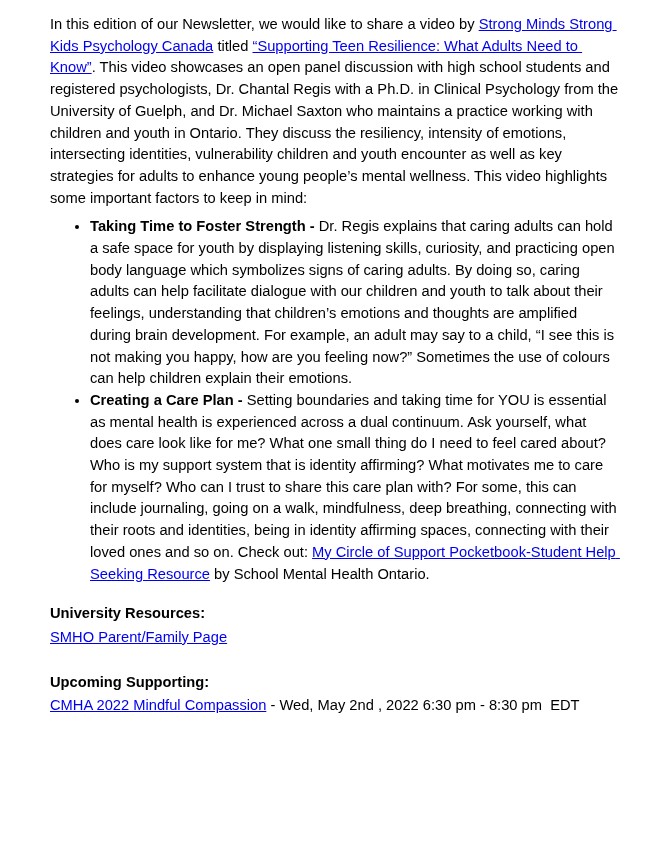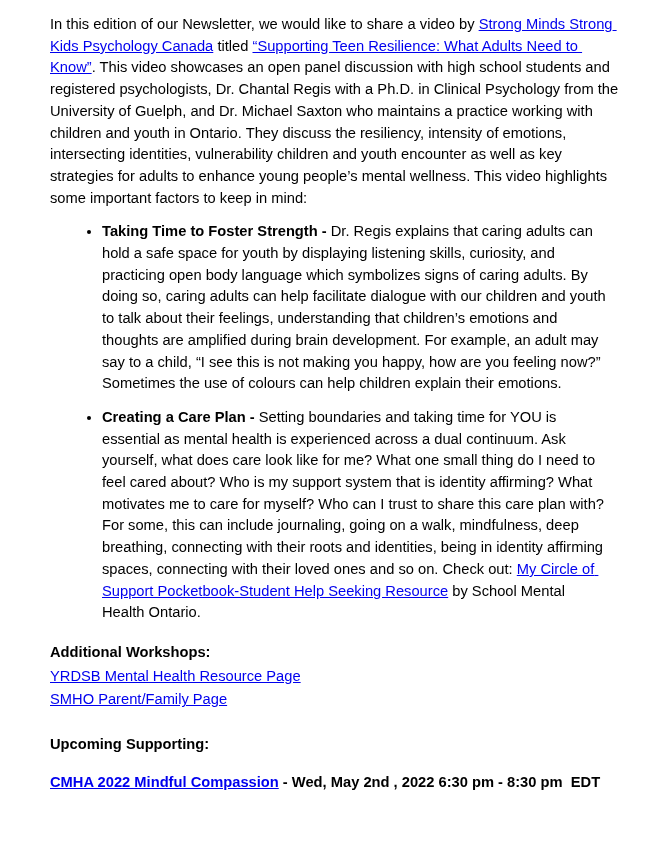--- a/index.html
+++ b/index.html
@@ -33,47 +33,46 @@
   b.run-bold {
     font-weight: bold;
   }
   ul.bullet-list {
     margin: 7px 0 0 0;
     padding-left: 40px;
     list-style-type: disc;
   }
   ul.bullet-list li {
     white-space: pre-wrap;
-    margin: 12px;
+    margin: 0;
     padding: 0;
   }
   .section-heading {
     font-weight: bold;
   }
   .resources-heading   { margin-top: 18px; }
   .resource-link-line  { margin-top: 2px;  }
   .workshops-heading   { margin-top: 23px; }
-  .workshop-line       { margin-top: 16px; font-weight: bold;  }
+  .workshop-line       { margin-top: 2px;  }
   .footer-para         { margin-top: 30px; }
 </style>
 </head>
 <body>
 
 <div class="page">
 
   <p class="intro"><span>In this edition of our Newsletter, we would like to share a video by </span><a class="link">Strong Minds Strong Kids Psychology Canada</a><span> titled </span><a class="link">“Supporting Teen Resilience: What Adults Need to Know”</a><span>. This video showcases an open panel discussion with high school students and registered psychologists, Dr. Chantal Regis with a Ph.D. in Clinical Psychology from the University of Guelph, and Dr. Michael Saxton who maintains a practice working with children and youth in Ontario. They discuss the resiliency, intensity of emotions, intersecting identities, vulnerability children and youth encounter as well as key strategies for adults to enhance young people’s mental wellness. This video highlights some important factors to keep in mind:</span></p>
 
   <ul class="bullet-list">
     <li><b class="run-bold">Taking Time to Foster Strength - </b><span>Dr. Regis explains that caring adults can hold a safe space for youth by displaying listening skills, curiosity, and practicing open body language which symbolizes signs of caring adults. By doing so, caring adults can help facilitate dialogue with our children and youth to talk about their feelings, understanding that children’s emotions and thoughts are amplified during brain development. For example, an adult may say to a child, “I see this is not making you happy, how are you feeling now?” Sometimes the use of colours can help children explain their emotions.</span></li>
     <li><b class="run-bold">Creating a Care Plan - </b><span>Setting boundaries and taking time for YOU is essential as mental health is experienced across a dual continuum. Ask yourself, what does care look like for me? What one small thing do I need to feel cared about? Who is my support system that is identity affirming? What motivates me to care for myself? Who can I trust to share this care plan with? For some, this can include journaling, going on a walk, mindfulness, deep breathing, connecting with their roots and identities, being in identity affirming spaces, connecting with their loved ones and so on. Check out: </span><a class="link">My Circle of Support Pocketbook-Student Help Seeking Resource</a><span> by School Mental Health Ontario.</span></li>
   </ul>
 
-  <p class="section-heading resources-heading">Additional Workshops:</p>
+  <p class="section-heading resources-heading">University Resources:</p>
 
-  <p class="resource-link-line"><a class="link">YRDSB Mental Health Resource Page</a></p>
 
   <p class="resource-link-line"><a class="link">SMHO Parent/Family Page</a></p>
 
   <p class="section-heading workshops-heading">Upcoming Supporting:</p>
 
   <p class="workshop-line"><a class="link">CMHA 2022 Mindful Compassion</a><span> - Wed, May 2nd , 2022 6:30 pm - 8:30 pm  EDT</span></p>
 
 
 </div>
 

